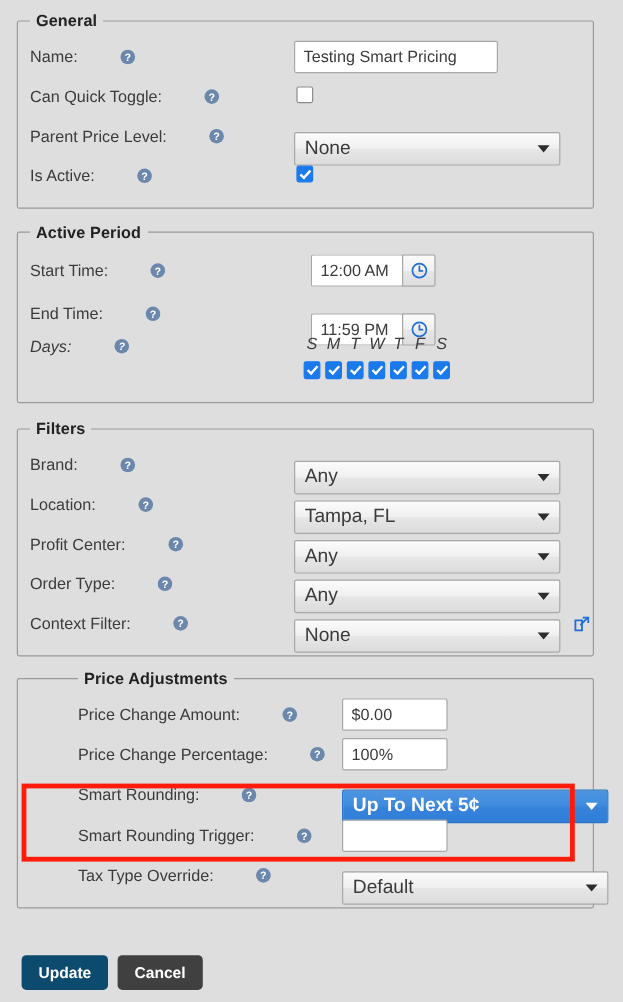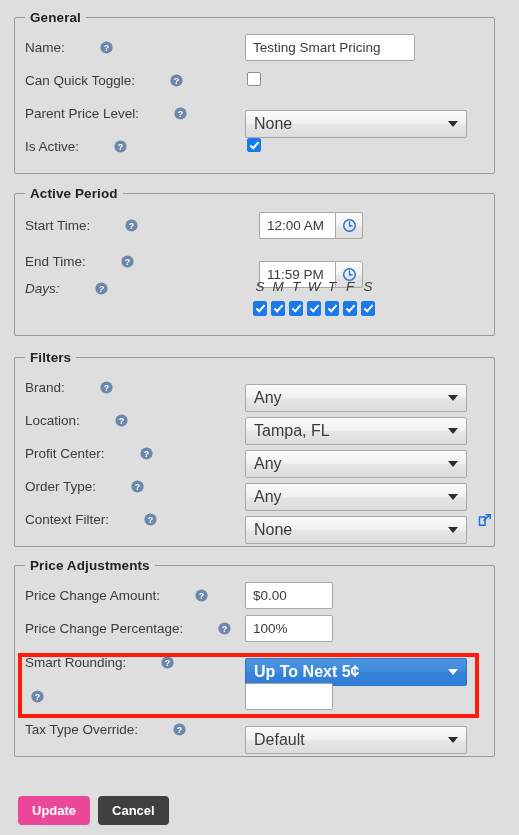--- a/index.html
+++ b/index.html
@@ -219,21 +219,21 @@
     height: 29px;
     border: none;
     border-radius: 4px;
     color: #fff;
     font-family: "Liberation Sans", sans-serif;
     font-size: 13px;
     font-weight: bold;
     cursor: pointer;
     padding: 0 14px;
   }
-  .btn.update { background: #ec4899; }
+  .btn.update { background: #0c4a6e; }
   .btn.cancel { background: #404040; }
 </style>
 </head>
 <body>
 
 <div class="page">
 
   <fieldset class="section" id="sec-general" style="top:10px;">
     <legend>General</legend>
     <div class="rows">
@@ -498,21 +498,21 @@
             <path d="M2.5 5.0 H8.0 V13.3 H2.5 Z" fill="none" stroke="#1f6fd6" stroke-width="1.5"></path>
             <path d="M6.6 8.9 L12.6 2.9" fill="none" stroke="#1f6fd6" stroke-width="1.5"></path>
             <path d="M8.6 2.7 H13.2 V7.2" fill="none" stroke="#1f6fd6" stroke-width="1.5"></path>
           </svg>
         </span>
       </div>
 
     </div>
   </fieldset>
 
-  <fieldset class="section" id="sec-price" style="top:558px;">
+  <fieldset class="section" id="sec-price" style="top:558px;padding-left:40px;">
     <legend>Price Adjustments</legend>
     <div class="rows">
 
       <div class="row">
         <span class="lbl">
           <span>Price Change Amount:</span>
           <span class="help">
             <svg viewBox="0 0 16 16" width="13" height="13">
                 <circle cx="8" cy="8" r="7.5" fill="#6b88ac"></circle>
                 <text x="8" y="12" font-size="11" font-weight="bold" fill="#ffffff" text-anchor="middle" font-family="Liberation Sans, sans-serif">?</text>
@@ -552,20 +552,21 @@
         <span class="ctl" style="left:230px;">
           <div class="sel w220 focused">
             <span>Up To Next 5¢</span>
             <span class="arrow"></span>
           </div>
         </span>
       </div>
 
       <div class="row" style="height:34px;">
         <span class="lbl">
+          <span>Smart Rounding Trigger:</span>
           <span class="help">
             <svg viewBox="0 0 16 16" width="13" height="13">
                 <circle cx="8" cy="8" r="7.5" fill="#6b88ac"></circle>
                 <text x="8" y="12" font-size="11" font-weight="bold" fill="#ffffff" text-anchor="middle" font-family="Liberation Sans, sans-serif">?</text>
               </svg>
           </span>
         </span>
         <span class="ctl" style="left:230px;">
           <input class="txt small" type="text" value="" style="">
         </span>

